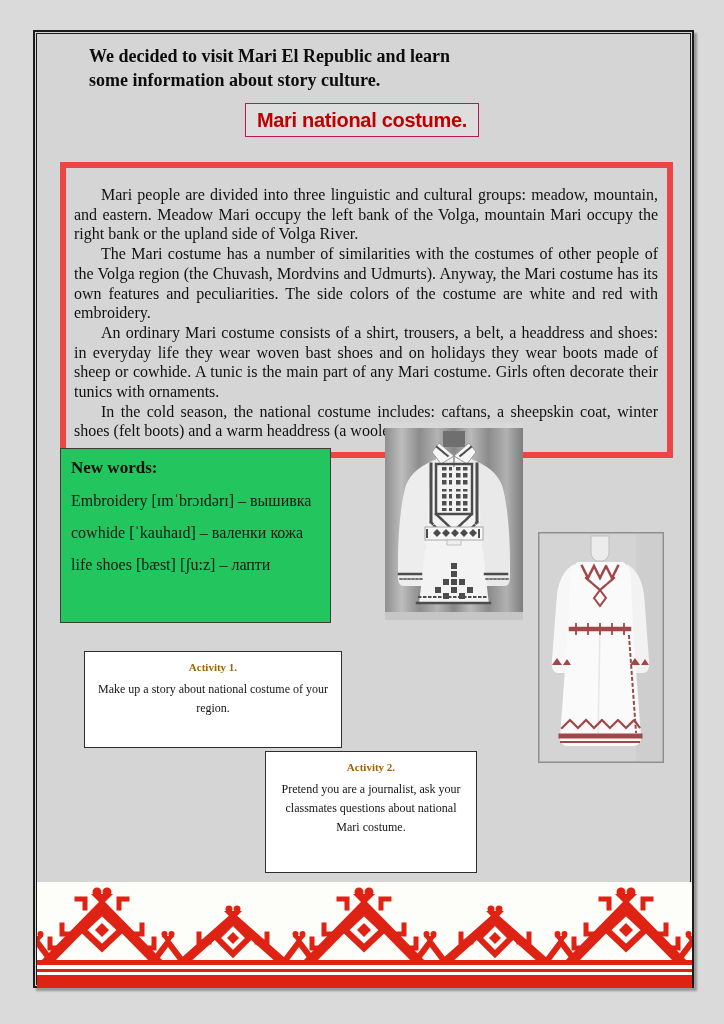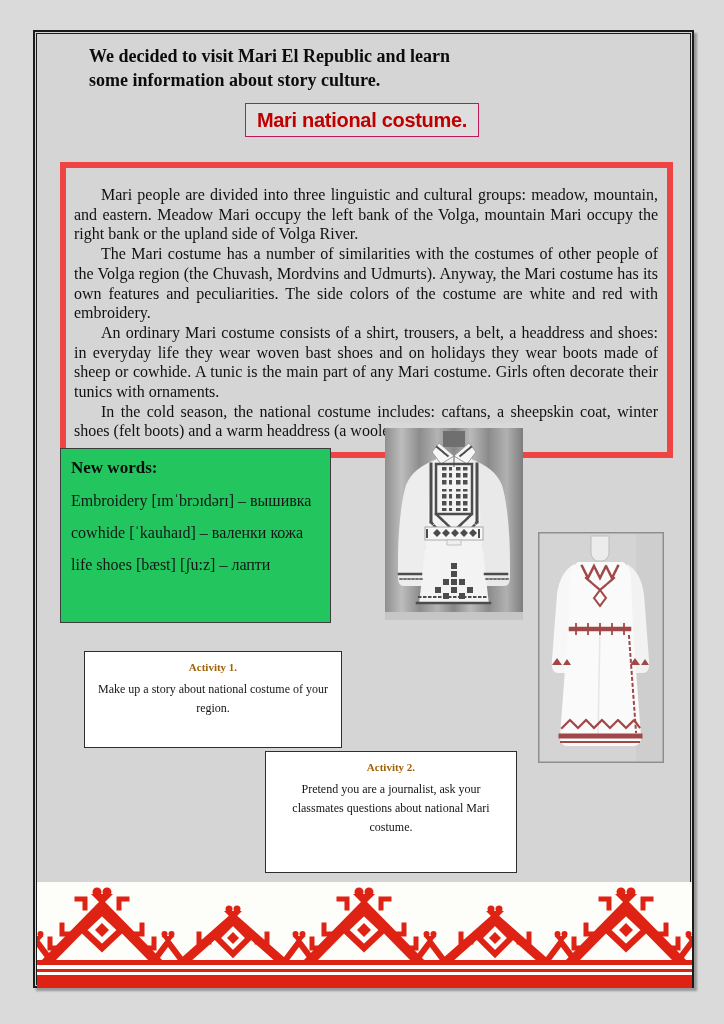--- a/index.html
+++ b/index.html
@@ -19,21 +19,21 @@
   .article-box p{font-size:16px;line-height:19.7px;text-align:justify;text-indent:27px;color:#111}
   .newwords-box{position:absolute;left:60px;top:448px;width:271px;height:175px;border:1px solid #3c3c3c;
                 padding:9px 8px 0 10px;background:#22c55e}
   .newwords-title{font-weight:bold;font-size:17px;color:#0d0d0d}
   .newword{font-size:16px;margin-top:14px;color:#161616;white-space:pre}
   .photo{position:absolute}
   .photo-shirt{left:385px;top:423px;width:138px;height:197px}
   .photo-dress{left:538px;top:532px;width:126px;height:231px}
   .activity{position:absolute;background:#ffffff;border:1px solid #2e2e2e;text-align:center;padding-top:9px}
   .activity-1{left:84px;top:651px;width:258px;height:97px}
-  .activity-2{left:265px;top:751px;width:252px;height:122px}
+  .activity-2{left:265px;top:751px;width:212px;height:122px}
   .activity-title{font-weight:bold;font-size:11px;margin-bottom:7px;color:#a16207}
   .activity-body{font-size:12px;line-height:19px;padding:0 10px;color:#141414}
   .ornament{position:absolute;left:37px;top:882px;width:655px;height:106px;background:#fdfdf9;overflow:hidden}
   svg{display:block}
 </style>
 </head>
 <body>
 
 <div class="frame"></div>
 

